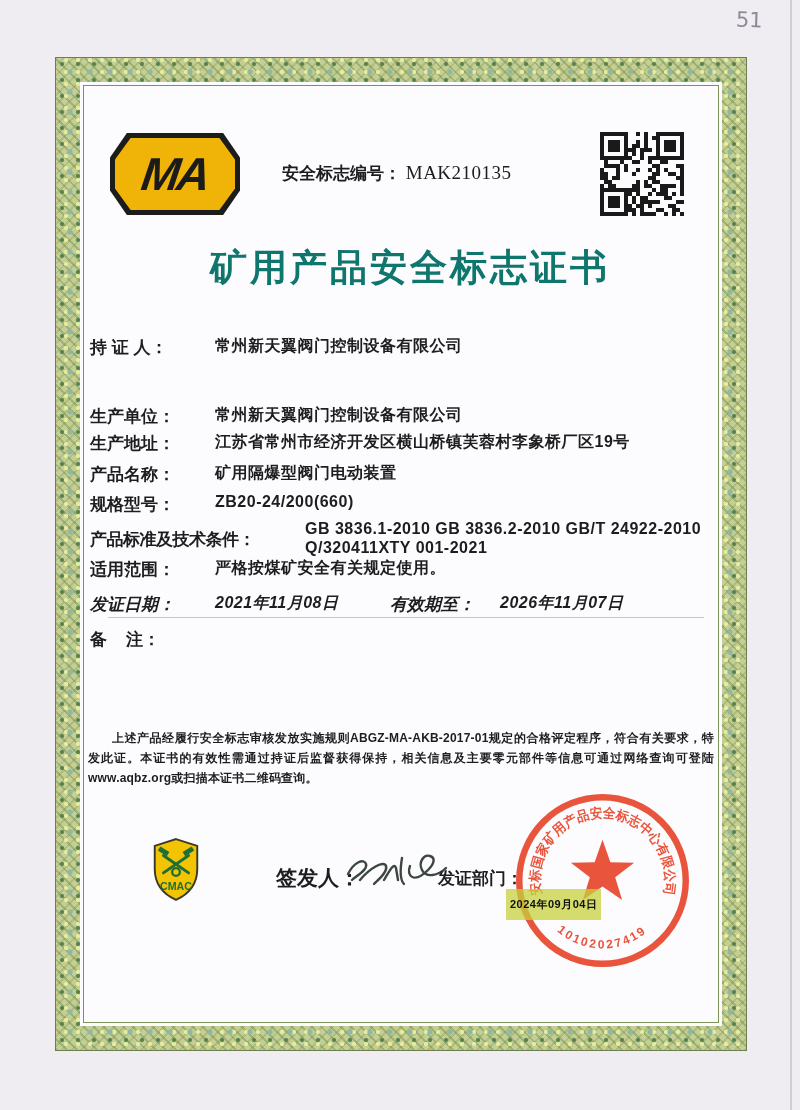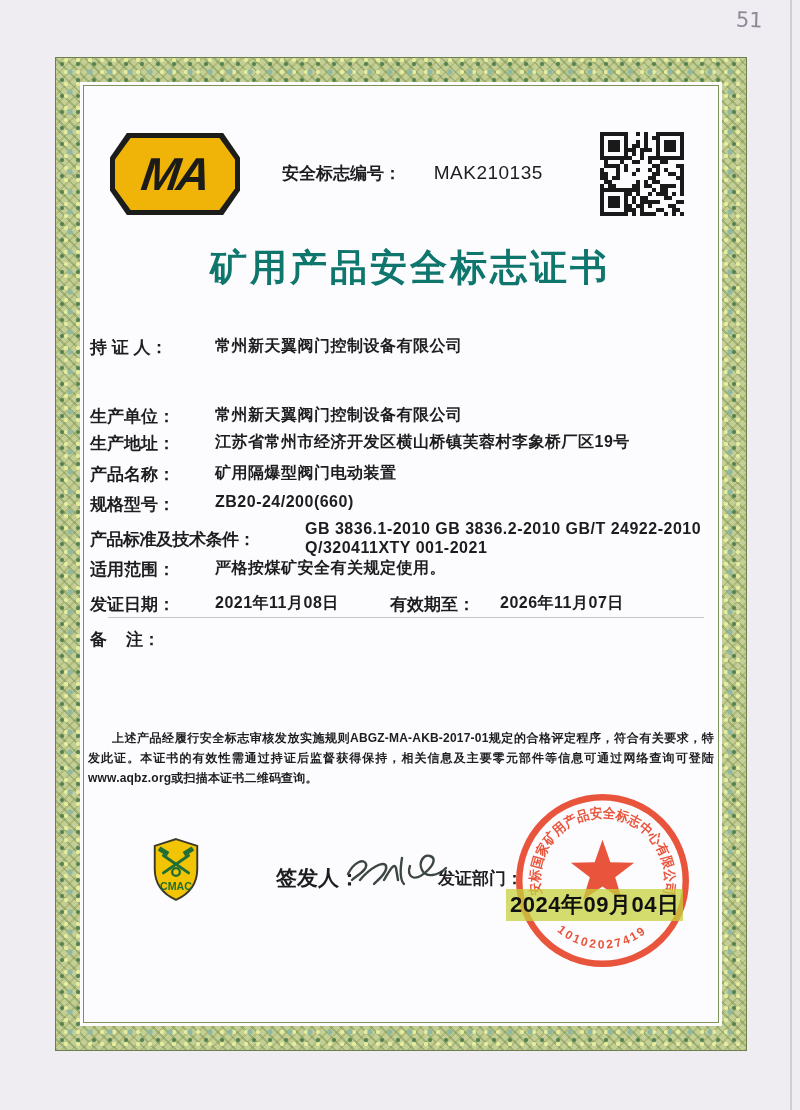--- a/index.html
+++ b/index.html
@@ -23,21 +23,21 @@
 
   
   .ma-badge{position:absolute;left:110px;top:133px;width:130px;height:82px;
     clip-path:polygon(13% 0,87% 0,100% 30%,100% 70%,87% 100%,13% 100%,0 70%,0 30%);
     background:#1c1c1a;display:flex;align-items:center;justify-content:center;}
   .ma-badge-inner{width:120px;height:72px;clip-path:polygon(13% 0,87% 0,100% 30%,100% 70%,87% 100%,13% 100%,0 70%,0 30%);
     background:#f0b307;display:flex;align-items:center;justify-content:center;}
   .ma-text{font-size:46px;font-weight:900;font-style:italic;color:#1b1b19;letter-spacing:-3px;transform:skewX(-8deg);line-height:1;}
   .cert-no{position:absolute;left:282px;top:162px;font-size:17px;}
   .cert-no .lbl{font-weight:600;}
-  .cert-no .val{font-family:Liberation Sans, sans-serif;font-size:19px;letter-spacing:.5px;margin-left:28px;}
+  .cert-no .val{font-family:Liberation Serif, serif;font-size:19px;letter-spacing:.5px;}
   .qr{position:absolute;left:600px;top:132px;width:84px;height:84px;}
 
   
   .title{position:absolute;left:10px;top:243px;width:800px;text-align:center;font-size:37px;font-weight:900;letter-spacing:3px;color:#0f766e;}
 
   
   .row{position:absolute;left:90px;width:622px;font-size:16px;font-weight:700;}
   .row .lbl{display:inline-block;width:125px;font-size:17px;vertical-align:top;white-space:pre;}
   .row .val{display:inline-block;vertical-align:top;letter-spacing:.5px;}
   .row.wide-label .lbl{width:215px;letter-spacing:-.5px;}
@@ -50,22 +50,22 @@
   .statement{position:absolute;left:88px;top:728px;width:626px;font-size:12px;font-weight:700;line-height:20px;text-align:justify;text-indent:2em;letter-spacing:.2px;}
 
   
   .cmac{position:absolute;left:147px;top:836px;}
   .signer-label{position:absolute;left:276px;top:864px;font-size:21px;font-weight:700;}
   .signature{position:absolute;left:340px;top:840px;}
   .dept-label{position:absolute;left:438px;top:867px;font-size:17px;font-weight:700;}
 
   
   .stamp{position:absolute;left:510px;top:788px;width:185px;height:185px;opacity:.92;}
-  .stamp-date{position:absolute;left:506px;top:889px;font-size:22px;font-weight:700;color:#111;
-    background:rgba(198,210,60,.75);padding:1px 4px;letter-spacing:.5px;}
+  .stamp-date{position:absolute;left:506px;top:889px;font-size:11px;font-weight:700;color:#111;
+    background:rgba(198,210,60,.75);padding:8px 4px;letter-spacing:.5px;}
 </style>
 </head>
 <body>
 
 <div class="page">
 
   <div class="scan-edge" style="left:790px;"></div>
   <div class="corner-note">51</div>
 
   <div class="frame">
@@ -331,21 +331,21 @@
   </div>
   <div class="row" style="top:493px;">
     <span class="lbl">规格型号：</span><span class="val">ZB20-24/200(660)</span>
   </div>
   <div class="row wide-label" style="top:519px;">
     <span class="lbl" style="padding-top:9px;">产品标准及技术条件：</span><span class="val">GB 3836.1-2010 GB 3836.2-2010 GB/T 24922-2010 Q/320411XTY 001-2021</span>
   </div>
   <div class="row" style="top:558px;">
     <span class="lbl">适用范围：</span><span class="val">严格按煤矿安全有关规定使用。</span>
   </div>
-  <div class="row" style="top:593px;">
+  <div class="row" style="top:593px;font-style:italic;">
     <span class="lbl">发证日期：</span><span class="val val-fixed">2021年11月08日</span><span class="val2-lbl">有效期至：</span><span class="val">2026年11月07日</span>
   </div>
   <div class="divider"></div>
   <div class="row" style="top:628px;">
     <span class="lbl">备    注：</span>
   </div>
 
   <div class="statement">上述产品经履行安全标志审核发放实施规则ABGZ-MA-AKB-2017-01规定的合格评定程序，符合有关要求，特发此证。本证书的有效性需通过持证后监督获得保持，相关信息及主要零元部件等信息可通过网络查询可登陆www.aqbz.org或扫描本证书二维码查询。</div>
 
   <div class="cmac">

